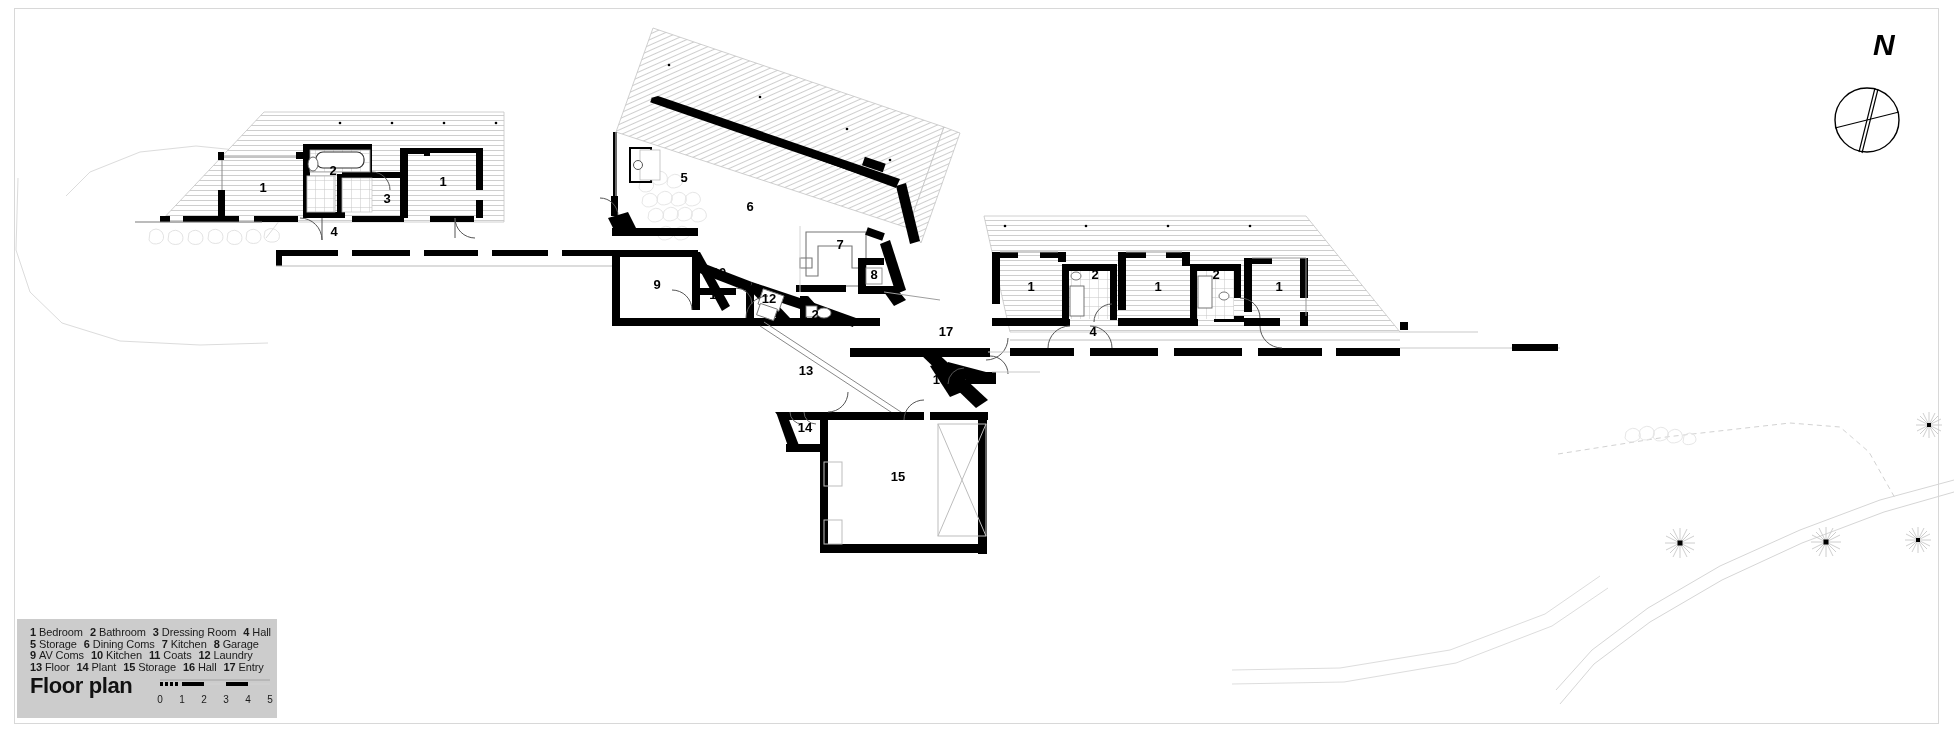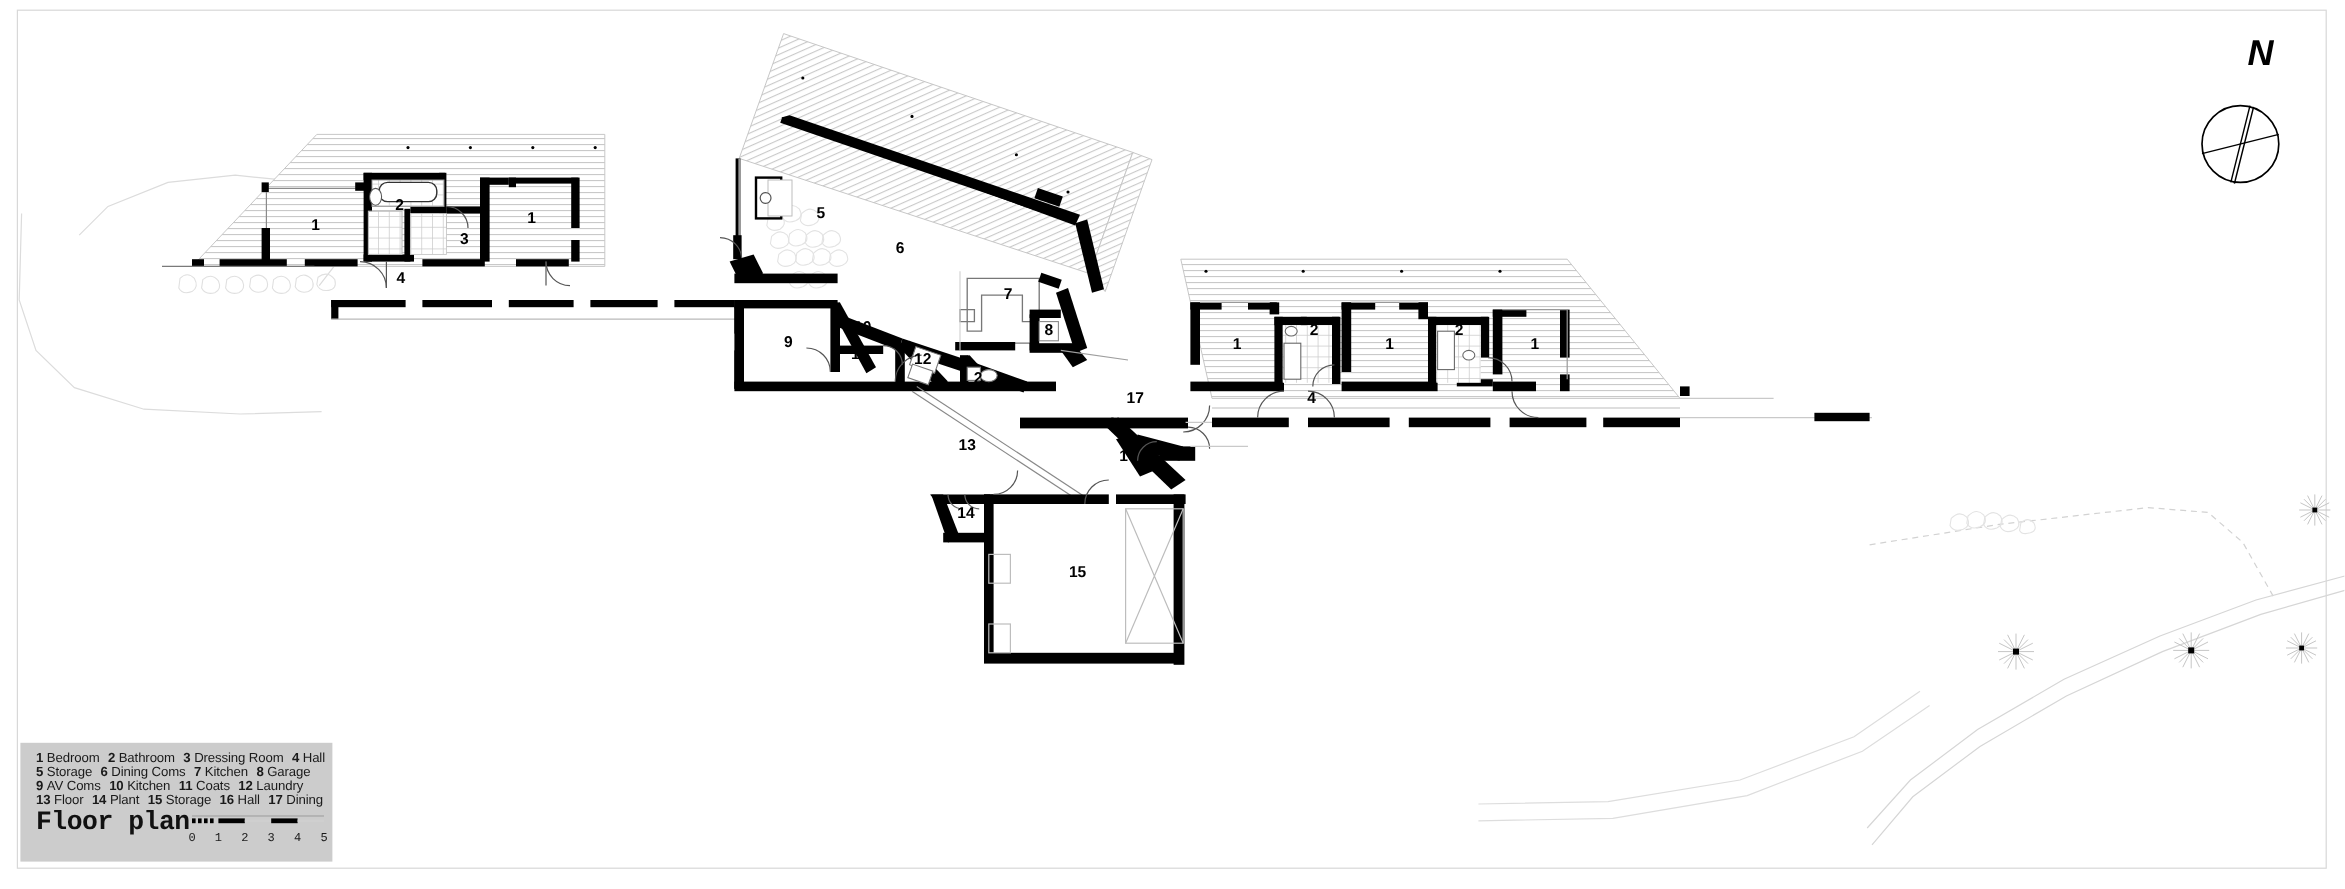--- a/index.html
+++ b/index.html
@@ -49,21 +49,20 @@
     white-space:nowrap;
     letter-spacing:-0.1px;
   }
   .legend-line .num{font-weight:bold;}
   .legend-line .gap{display:inline-block;width:7px;}
   #legend-bottom{
     position:absolute;
     left:13px; top:54px;
     width:240px;
     height:40px;
-    font-family:Liberation Mono, monospace;
   }
   #legend-title{
     position:absolute;
     left:0; top:0;
     font-size:22px;
     font-weight:bold;
     color:#111111;
     letter-spacing:-0.4px;
   }
   #scalebar{
@@ -564,21 +563,21 @@
       <line x1="60" y1="60" x2="44" y2="124" stroke="#000" stroke-width="1.2"></line>
       <line x1="63" y1="61" x2="47" y2="125" stroke="#000" stroke-width="1.2"></line>
     </svg>
   </div>
 
   <div id="legend-panel">
     <div id="legend-list">
         <div class="legend-line"><span class="num">1 </span><span>Bedroom</span><span class="gap"></span><span class="num">2 </span><span>Bathroom</span><span class="gap"></span><span class="num">3 </span><span>Dressing Room</span><span class="gap"></span><span class="num">4 </span><span>Hall</span></div>
         <div class="legend-line"><span class="num">5 </span><span>Storage</span><span class="gap"></span><span class="num">6 </span><span>Dining  Coms</span><span class="gap"></span><span class="num">7 </span><span>Kitchen</span><span class="gap"></span><span class="num">8 </span><span>Garage</span></div>
         <div class="legend-line"><span class="num">9 </span><span>AV Coms</span><span class="gap"></span><span class="num">10 </span><span>Kitchen</span><span class="gap"></span><span class="num">11 </span><span>Coats</span><span class="gap"></span><span class="num">12 </span><span>Laundry</span></div>
-        <div class="legend-line"><span class="num">13 </span><span>Floor</span><span class="gap"></span><span class="num">14 </span><span>Plant</span><span class="gap"></span><span class="num">15 </span><span>Storage</span><span class="gap"></span><span class="num">16 </span><span>Hall</span><span class="gap"></span><span class="num">17 </span><span>Dining</span></div>
+        <div class="legend-line"><span class="num">13 </span><span>Floor</span><span class="gap"></span><span class="num">14 </span><span>Plant</span><span class="gap"></span><span class="num">15 </span><span>Storage</span><span class="gap"></span><span class="num">16 </span><span>Hall</span><span class="gap"></span><span class="num">17 </span><span>Entry</span></div>
       </div>
 
     <div id="legend-bottom">
       <div id="legend-title">Floor plan</div>
       <div id="scalebar">
         <svg width="110" height="16" viewBox="0 0 110 16">
           <rect x="0" y="4" width="110" height="4" fill="#cccccc"></rect>
 
           <g fill="#000">
             <rect x="0" y="4" width="3" height="4"></rect>

